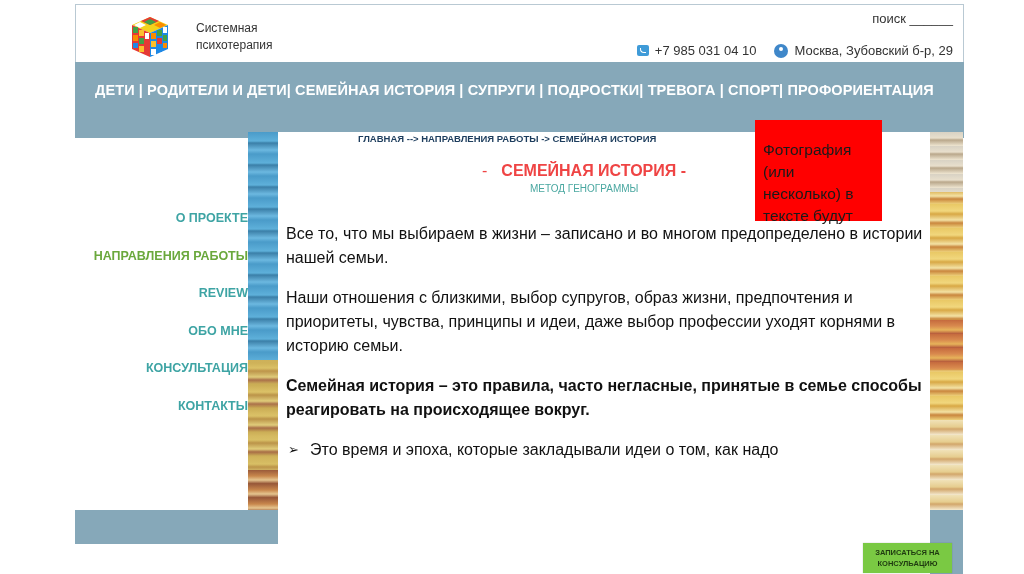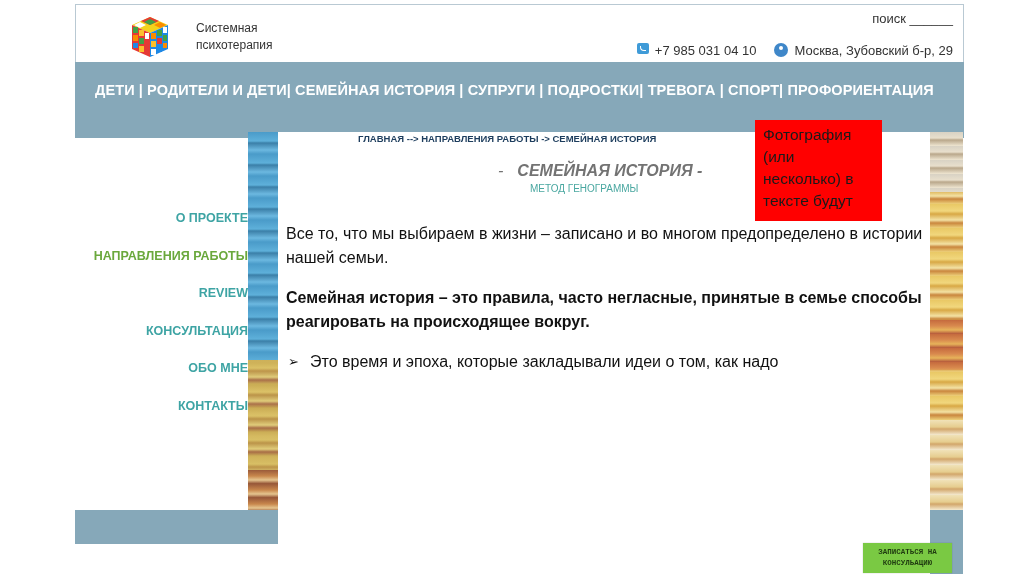--- a/index.html
+++ b/index.html
@@ -8,21 +8,21 @@
 
   
   .header {
     position: absolute; left: 75px; top: 4px; width: 889px; height: 58px;
     border: 1px solid #b9c9d3; border-bottom: none; background: #fff;
   }
   .logo-wrap { position: absolute; left: 52px; top: 8px; width: 155px; height: 48px; display: flex; align-items: center; }
   .cube { width: 44px; height: 44px; position: relative; }
   .logo-text { margin-left: 24px; font-size: 12px; line-height: 17px; color: #333; }
   .search { position: absolute; right: 10px; top: 6px; font-size: 13px; color: #333; }
-  .contacts { position: absolute; right: 10px; top: 38px; font-size: 13px; color: #333; display: flex; align-items: flex-start; gap: 6px; }
+  .contacts { position: absolute; right: 10px; top: 38px; font-size: 13px; color: #333; display: flex; align-items: center; gap: 6px; }
   .phone-icon { width: 12px; height: 11px; background: #3f9bd8; border-radius: 2px; display: inline-block; position: relative; }
   .phone-icon::after { content: ""; position: absolute; left: 3px; top: 3px; width: 5px; height: 4px; border: 1.5px solid #fff; border-top: none; border-right: none; border-radius: 0 0 0 4px; }
   .pin-icon { width: 14px; height: 14px; background: #3f87c9; border-radius: 50%; display: inline-block; margin-left: 12px; position: relative; }
   .pin-icon::after { content: ""; position: absolute; left: 5px; top: 3px; width: 4px; height: 4px; background: #fff; border-radius: 50%; }
 
   
   .navbar {
     position: absolute; left: 75px; top: 62px; width: 889px; height: 76px;
     background: #86a8b9;
   }
@@ -70,41 +70,41 @@
   
   .left-menu { position: absolute; left: 75px; top: 208px; width: 173px; }
   .left-menu .item {
     display: block; text-align: right; font-size: 12.5px; font-weight: bold; color: #3ea4a4; height: 37.6px; line-height: 20px; cursor: pointer;
   }
   .left-menu .item.active { color: #6aa83c; }
 
   
   .main { position: absolute; left: 278px; top: 132px; width: 652px; height: 442px; background: #fff; overflow: hidden; }
   .breadcrumb { position: absolute; left: 32px; top: 1px; font-size: 9.5px; font-weight: bold; color: #1d3d5d; white-space: nowrap; margin-left: 48px; }
-  .title-row { position: absolute; left: 220px; top: 30px; font-size: 16px; font-weight: bold; color: #737373; white-space: nowrap; font-style: italic; }
+  .title-row { position: absolute; left: 204px; top: 30px; font-size: 16px; font-weight: bold; color: #ef4444; white-space: nowrap; }
   .title-dash { margin-right: 14px; font-weight: normal; }
   .subtitle { position: absolute; left: 252px; top: 51px; font-size: 10px; color: #49a7a0; white-space: nowrap; }
 
   .content { position: absolute; left: 8px; top: 90px; width: 645px; font-size: 16px; line-height: 24px; color: #111; }
   .content p { margin-bottom: 16px; }
   .content p.strong { font-weight: bold; }
   .bullet { display: flex; align-items: flex-start; gap: 10px; }
   .arrow-icon { display: inline-block; width: 12px; font-size: 13px; margin-left: 2px; }
 
   
   .photo-box {
     position: absolute; left: 755px; top: 120px; width: 127px; height: 101px;
-    background: #ff0000; padding: 4px 8px; font-size: 15.5px; line-height: 22px; color: #1a1a1a;
+    background: #ff0000; padding: 19px 8px; font-size: 15.5px; line-height: 22px; color: #1a1a1a;
   }
 
   
   .cta {
     position: absolute; left: 863px; top: 543px; width: 89px; height: 30px;
     background: #7ac943; color: #1f3a10; font-size: 7.5px; font-weight: bold; text-align: center; line-height: 11px;
-    padding-top: 4px; cursor: pointer; box-shadow: 0 0 1px rgba(0,0,0,0.3); font-family: Liberation Mono, monospace;
+    padding-top: 4px; cursor: pointer; box-shadow: 0 0 1px rgba(0,0,0,0.3);
   }
 </style>
 </head>
 <body>
 
 <div class="header">
   <div class="logo-wrap">
     <svg class="cube" viewBox="0 0 44 44">
       <polygon points="22,2 40,10 22,18 4,10" fill="#f4d21c"></polygon>
       <polygon points="13,6 22,2 31,6 22,10" fill="#e53935"></polygon>
@@ -157,34 +157,35 @@
 <div class="texture-right-mid"></div>
 <div class="texture-right-low"></div>
 
 <div class="bottom-bar-left"></div>
 <div class="bottom-bar-right"></div>
 
 <nav class="left-menu">
   <a class="item">О ПРОЕКТЕ</a>
   <a class="item active">НАПРАВЛЕНИЯ РАБОТЫ</a>
   <a class="item">REVIEW</a>
+  <a class="item">ОБО МНЕ</a>
   <a class="item">КОНСУЛЬТАЦИЯ</a>
-  <a class="item">ОБО МНЕ</a>
   <a class="item">КОНТАКТЫ</a>
 </nav>
 
 <div class="main">
   <div class="breadcrumb">ГЛАВНАЯ --&gt; НАПРАВЛЕНИЯ РАБОТЫ -&gt;  СЕМЕЙНАЯ ИСТОРИЯ</div>
   <div class="title-row">
     <span class="title-dash">-</span><span>СЕМЕЙНАЯ ИСТОРИЯ -</span>
   </div>
   <div class="subtitle">МЕТОД ГЕНОГРАММЫ</div>
 
   <div class="content">
     <p>Все то, что мы выбираем в жизни – записано и во многом предопределено в истории нашей семьи.</p>
+    <p>Наши отношения с близкими, выбор супругов, образ жизни, предпочтения и приоритеты, чувства, принципы и идеи, даже выбор профессии уходят корнями в историю семьи.</p>
     <p class="strong">Семейная история – это правила, часто негласные, принятые в семье способы реагировать на происходящее вокруг.</p>
     <div class="bullet">
       <span class="arrow-icon">➢</span>
       <span>Это время и эпоха, которые закладывали идеи о том, как надо</span>
     </div>
   </div>
 </div>
 
 <div class="photo-box">Фотография (или несколько) в тексте будут</div>
 

